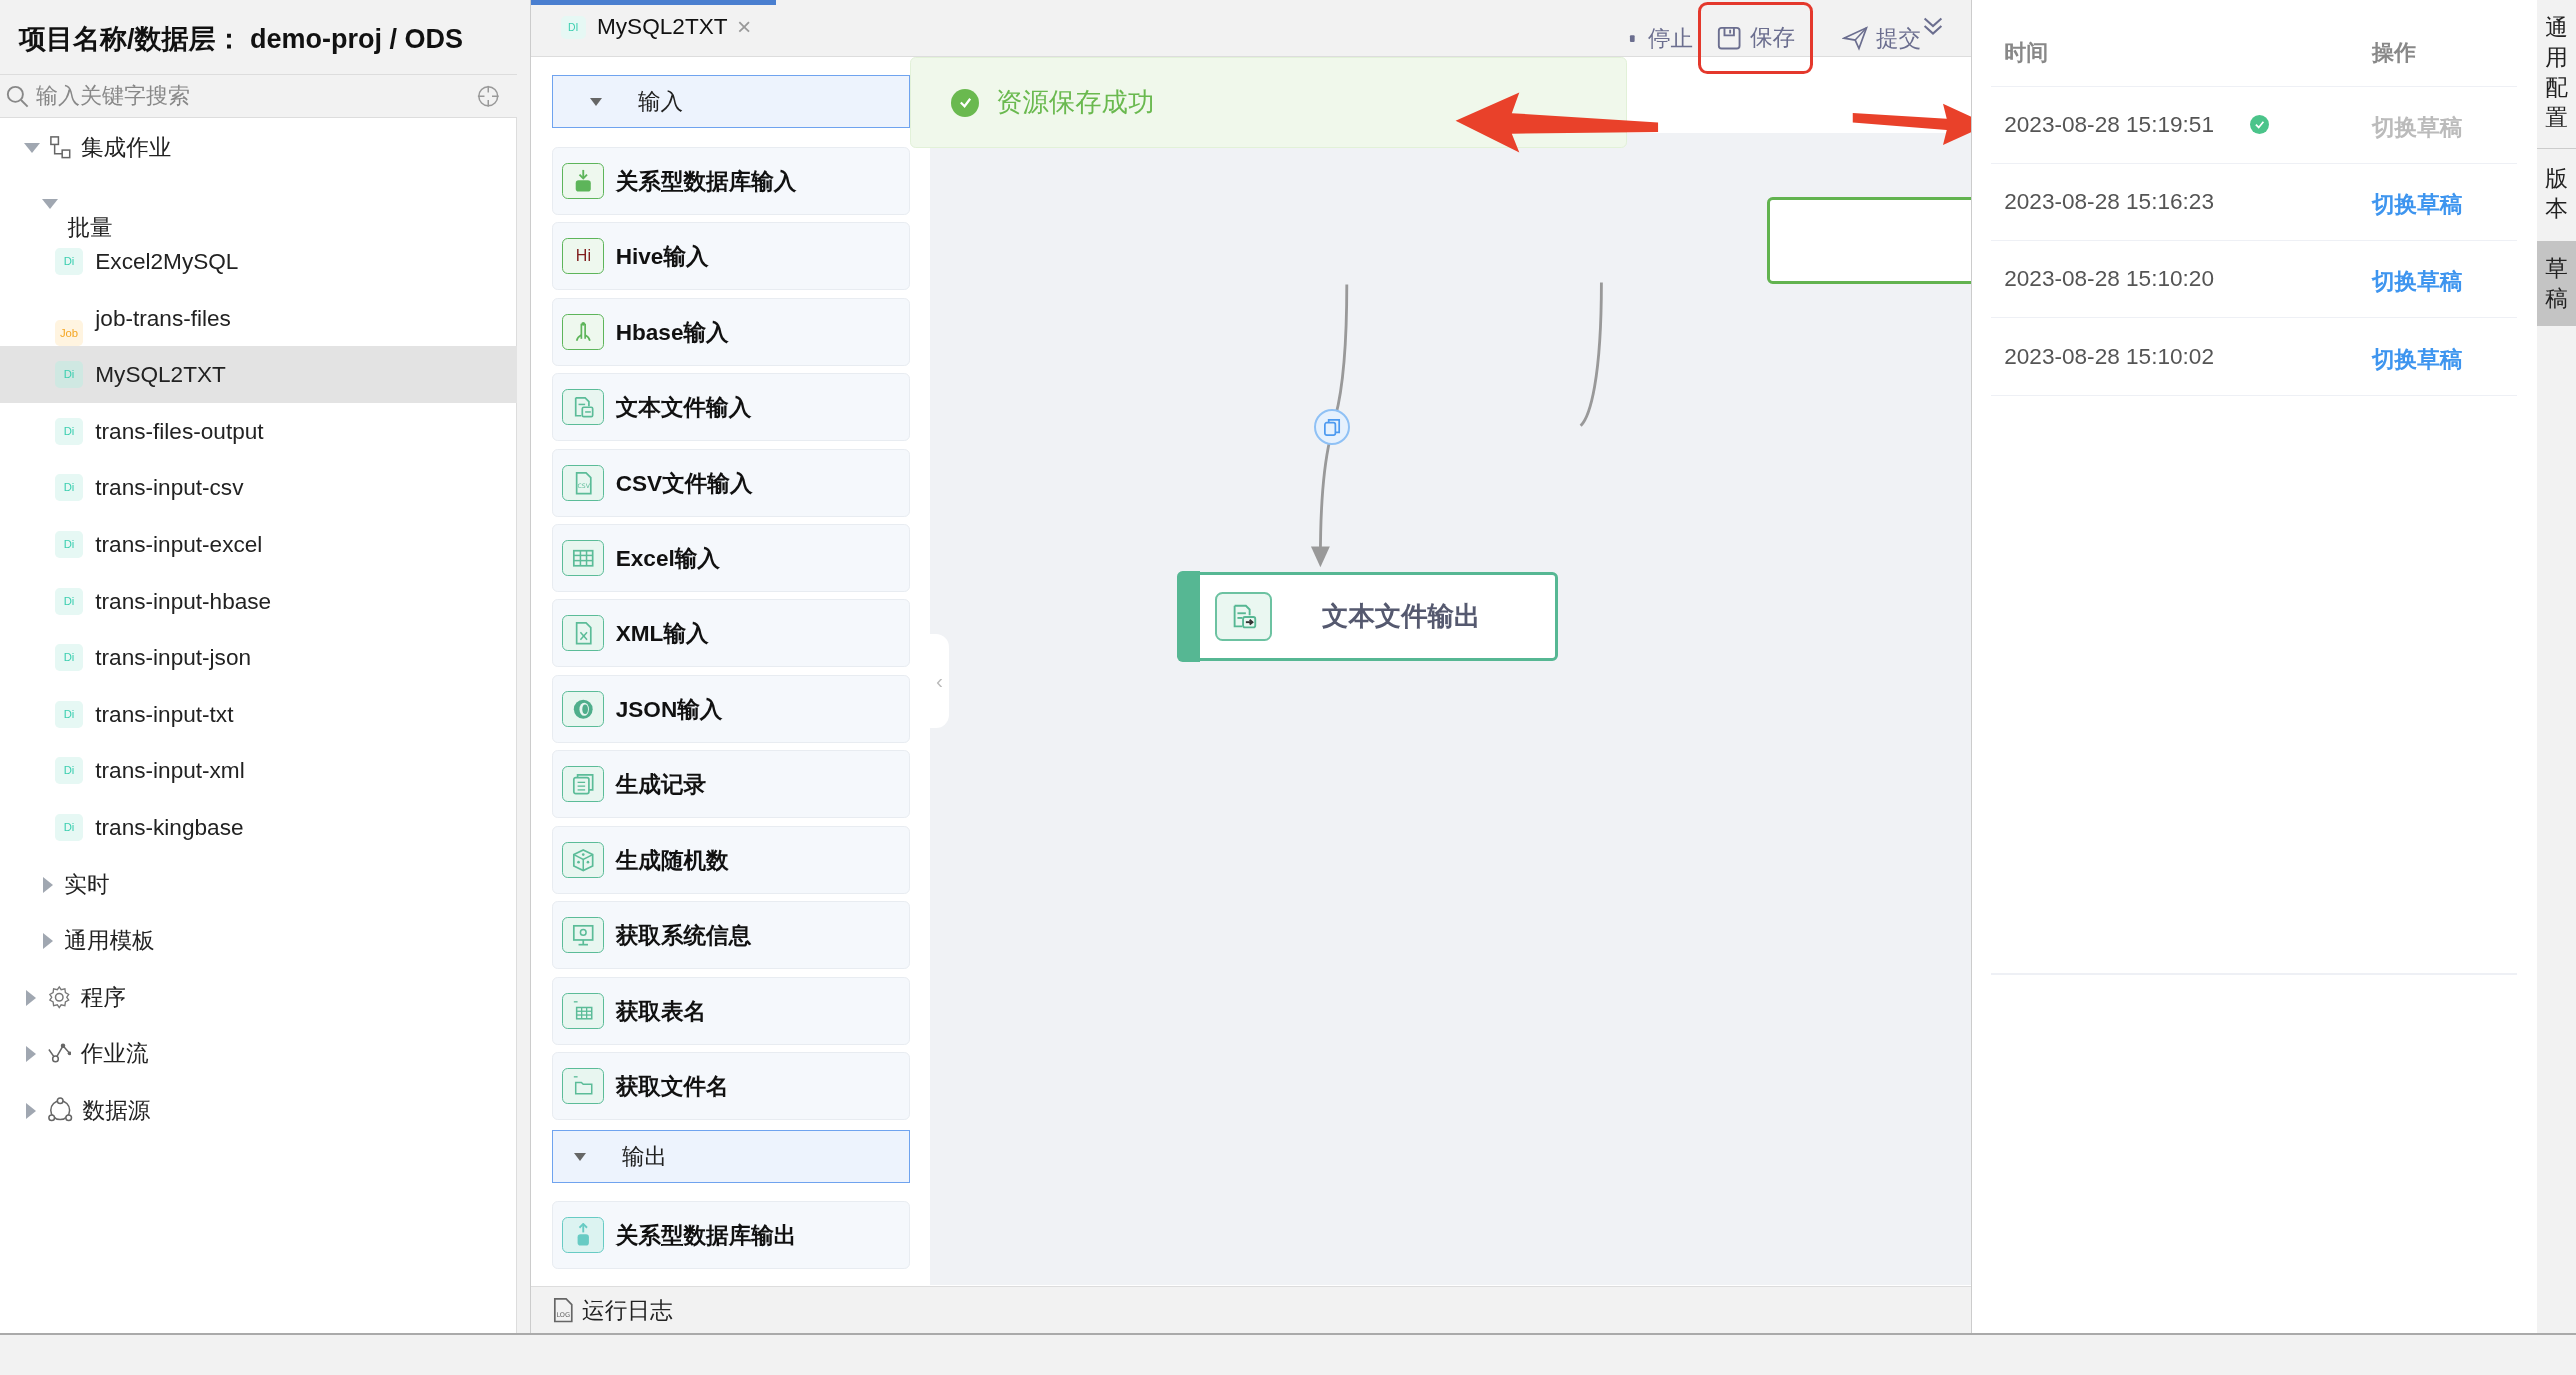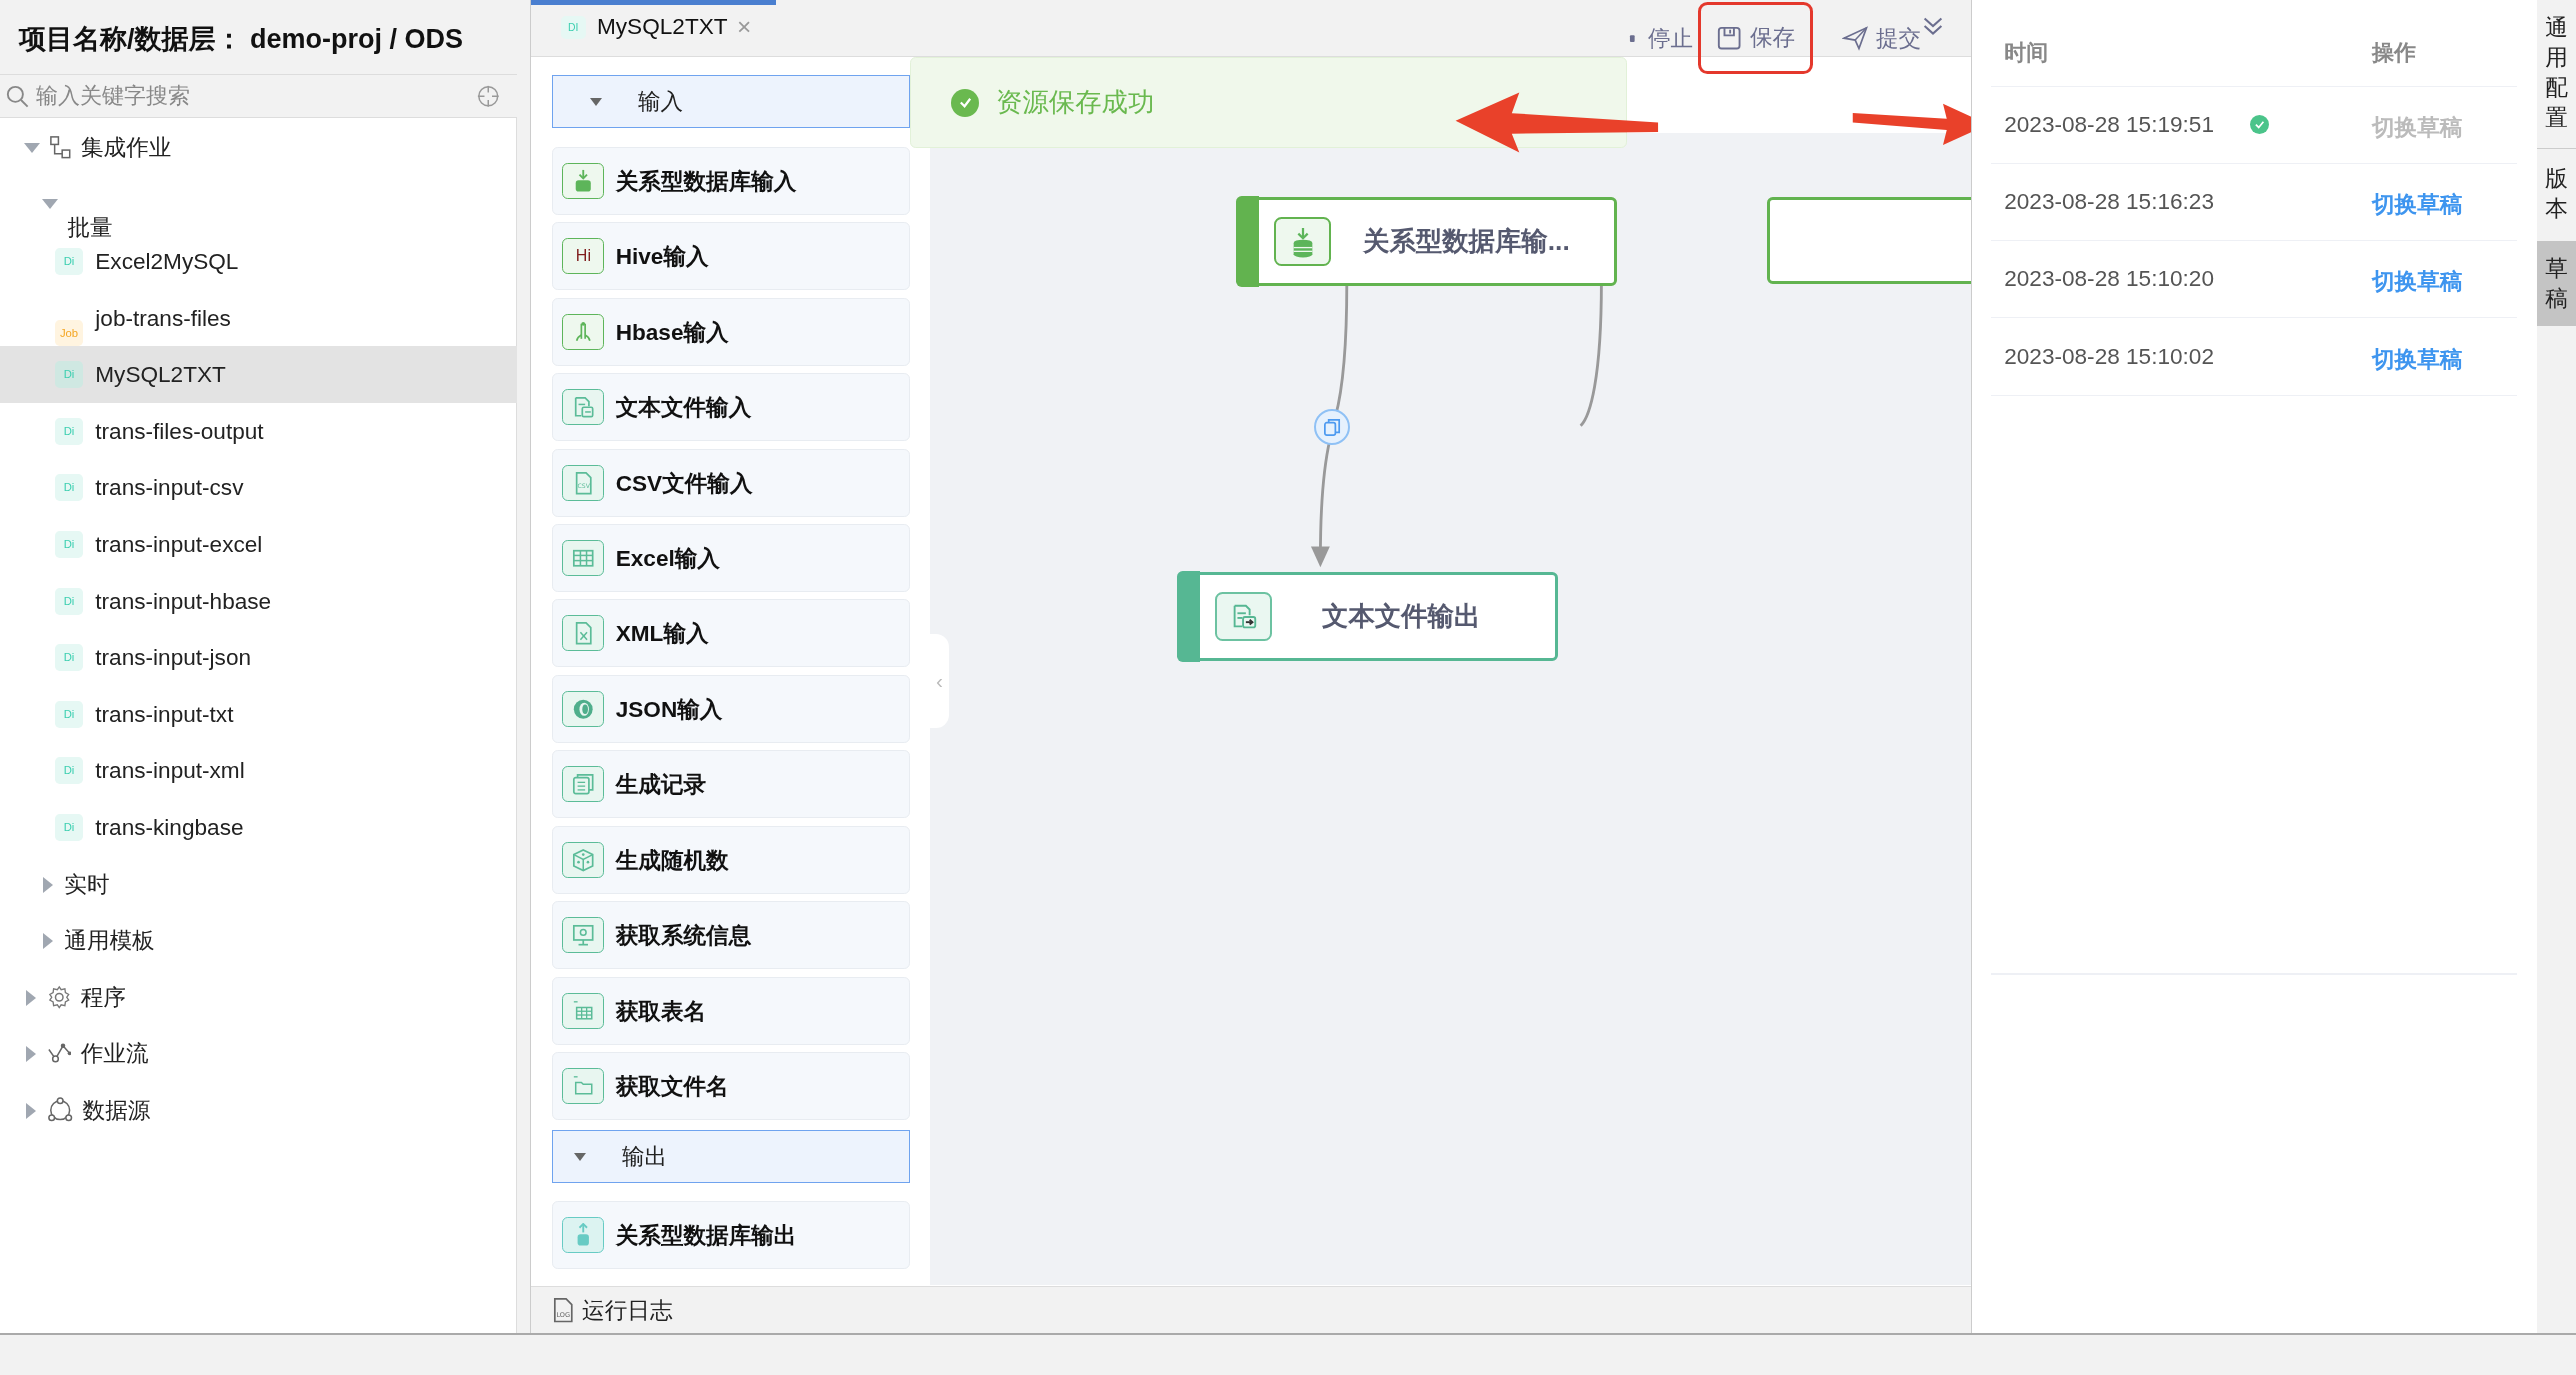--- a/index.html
+++ b/index.html
@@ -245,35 +245,20 @@
       <svg width="21" height="21" viewBox="0 0 22 22">
           <rect x="3" y="6" width="11" height="13" rx="2" fill="none" stroke="#4d9af0" stroke-width="1.8"></rect>
           <path d="M7 6 V3 H18 V16 H14" fill="none" stroke="#4d9af0" stroke-width="1.8"></path>
         </svg>
     </div>
 
     <div class="node" style="left:837px;top:139px;width:380px;height:87px;">
     </div>
   </div>
 
-  <div class="node" style="left:706px;top:197px;width:380px;height:89px;">
-    <div class="stripe"></div>
-    <div class="n-icon">
-      <svg width="28" height="32" viewBox="0 0 30 34">
-          <line x1="15" y1="2" x2="15" y2="12" stroke="#5db55a" stroke-width="2.4"></line>
-          <polyline points="10,8 15,13 20,8" fill="none" stroke="#5db55a" stroke-width="2.4"></polyline>
-          <ellipse cx="15" cy="18" rx="10" ry="3.5" fill="#5db55a"></ellipse>
-          <rect x="5" y="18" width="20" height="12" fill="#5db55a"></rect>
-          <ellipse cx="15" cy="30" rx="10" ry="3.5" fill="#5db55a"></ellipse>
-          <line x1="5" y1="23" x2="25" y2="23" stroke="#eef8ee" stroke-width="1.4"></line>
-          <line x1="5" y1="27" x2="25" y2="27" stroke="#eef8ee" stroke-width="1.4"></line>
-        </svg>
-    </div>
-    <span class="n-label" style="left:123px;">关系型数据库输...</span>
-  </div>
 
   <div class="node teal" style="left:647px;top:572px;width:380px;height:89px;">
     <div class="stripe"></div>
     <div class="n-icon">
       <svg width="30" height="30" viewBox="0 0 32 32">
           <path d="M6 4 H18 L22 8 V14" fill="none" stroke="#56b793" stroke-width="2"></path>
           <path d="M6 4 V26 H14" fill="none" stroke="#56b793" stroke-width="2"></path>
           <line x1="9" y1="12" x2="18" y2="12" stroke="#56b793" stroke-width="2"></line>
           <line x1="9" y1="17" x2="14" y2="17" stroke="#56b793" stroke-width="2"></line>
           <rect x="15" y="16" width="13" height="11" rx="2" fill="none" stroke="#56b793" stroke-width="2"></rect>

